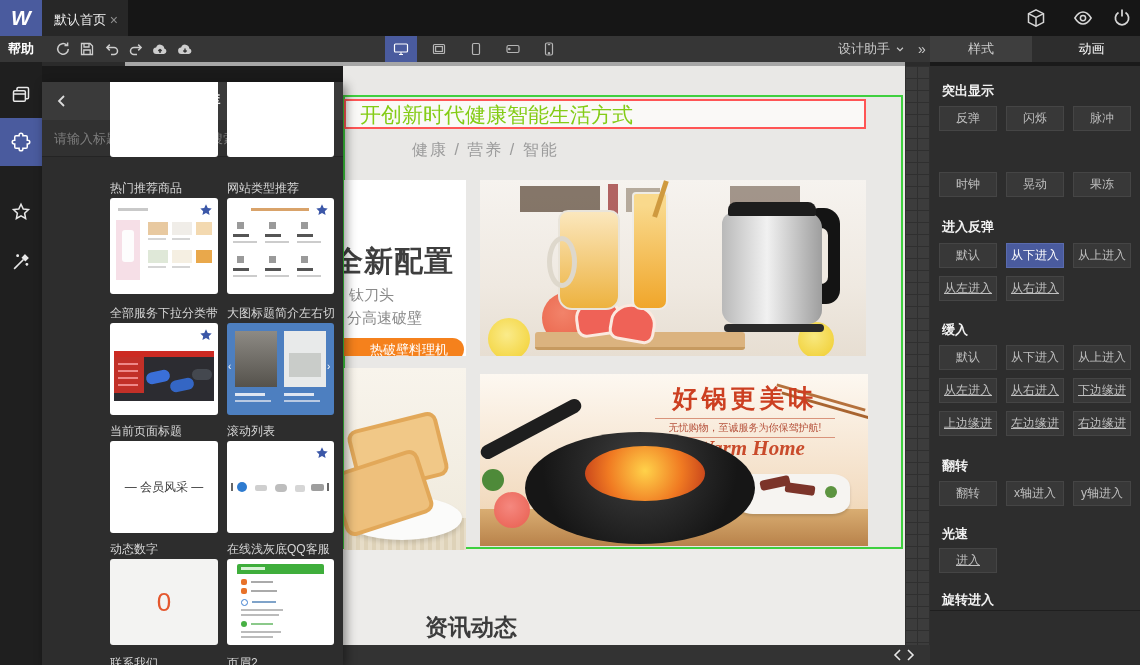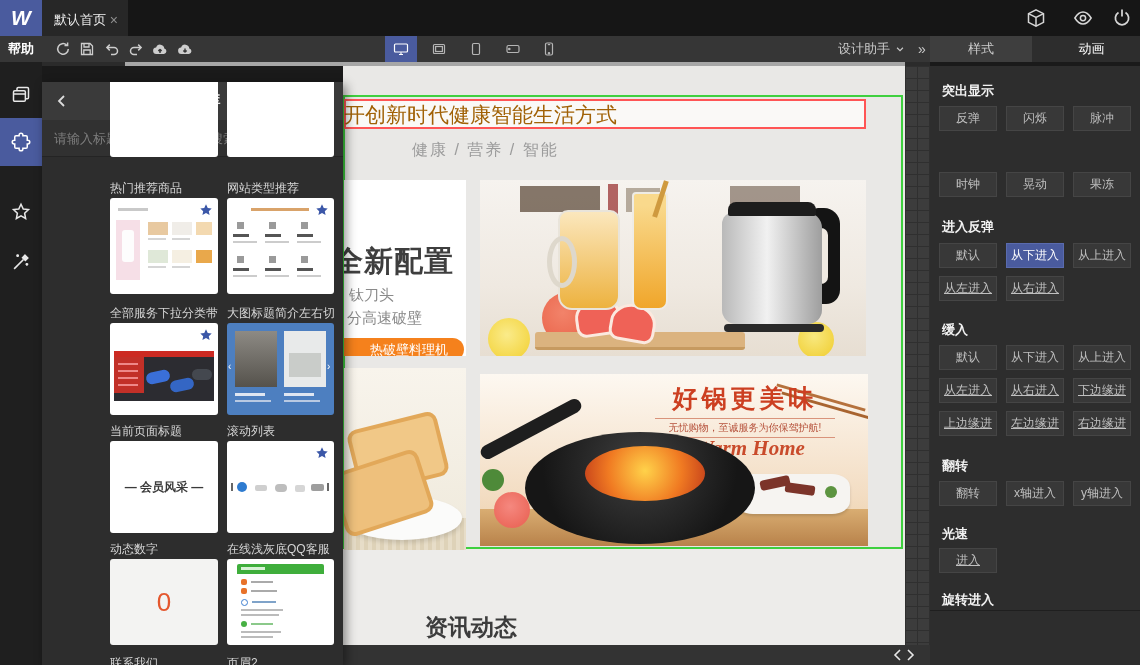--- a/index.html
+++ b/index.html
@@ -32,21 +32,21 @@
   .hsthumb{left:125px;top:62px;width:780px;height:4px;background:#a6a6a6}
   
   .sidebar{left:0;top:62px;width:42px;height:603px;background:#1f1f1f}
   .sbicon{left:11px;width:20px;height:20px;color:#e8e8e8;cursor:pointer}
   .sbsel{left:0;top:118px;width:42px;height:48px;background:#4a5b9e}
   
   .canvas{left:343px;top:66px;width:562px;height:579px;background:#e9e8e6;overflow:hidden}
   .newsband{left:343px;top:549px;width:562px;height:96px;background:#edecea}
   .greenbox{left:343px;top:95px;width:560px;height:454px;border:2px solid #3fd03f}
   .redbox{left:344px;top:99px;width:522px;height:30px;border:2px solid #ff5555;background:#faf9f7}
-  .pgtitle{left:344px;top:101px;font-size:21px;color:#a16207;white-space:nowrap}
+  .pgtitle{left:360px;top:101px;font-size:21px;color:#84cc16;white-space:nowrap}
   .pgsub{left:412px;top:140px;font-size:16px;color:#9b9b9b;letter-spacing:2px}
   .news{left:425px;top:612px;font-size:23px;font-weight:bold;color:#3c3c3c}
   
   .banner{left:344px;top:180px;width:122px;height:176px;background:#ffffff;overflow:hidden}
   .bhead{left:-10px;top:62px;font-size:29px;font-weight:bold;color:#3e3e3e;white-space:nowrap;letter-spacing:1px}
   .bl1{left:5px;top:106px;font-size:15px;color:#8a8a8a;white-space:nowrap}
   .bl2{left:3px;top:129px;font-size:15px;color:#8a8a8a;white-space:nowrap}
   .bbtn{left:-28px;top:158px;width:148px;height:23px;background:#f5811c;border-radius:13px;color:#fff;font-size:13px;
         display:flex;align-items:center;justify-content:flex-end;padding-right:16px;white-space:nowrap}
   
@@ -505,21 +505,21 @@
     <div class="mini" style="left:8px;top:70px;width:30px;height:3px;background:#dfe6f2"></div>
     <div class="mini" style="left:8px;top:77px;width:36px;height:2px;background:#b9c9e2"></div>
     <div class="mini" style="left:57px;top:70px;width:30px;height:3px;background:#dfe6f2"></div>
     <div class="mini" style="left:57px;top:77px;width:36px;height:2px;background:#b9c9e2"></div>
     <div class="mini" style="left:1px;top:38px;color:#fff;font-size:10px">‹</div>
     <div class="mini" style="left:100px;top:38px;color:#fff;font-size:10px">›</div>
   </div>
 
   <div class="abs plabel" style="left:68px;top:341px;width:108px">当前页面标题</div>
   <div class="abs pcard" style="left:68px;top:359px;width:108px;height:92px;display:flex;align-items:center;justify-content:center">
-    <span style="font-size:12px;font-weight:bold;color:#3a3a3a;white-space:nowrap">— 会员风采 —</span>
+    <span style="font-size:12px;font-weight:normal;color:#3a3a3a;white-space:nowrap">— 会员风采 —</span>
   </div>
   <div class="abs plabel" style="left:185px;top:341px;width:107px">滚动列表</div>
   <div class="abs pcard" style="left:185px;top:359px;width:107px;height:92px">
     <span class="cardstar">
         <svg viewBox="0 0 16 16" width="14" height="14">
           <path fill="#3b57a8" d="M8 1.5 10 5.6l4.5.6-3.3 3.1.9 4.4L8 11.5l-4.1 2.2.9-4.4L1.5 6.2 6 5.6z"></path>
         </svg>
       </span>
     <div class="mini" style="left:4px;top:42px;width:2px;height:8px;background:#666"></div>
     <div class="mini" style="left:10px;top:41px;width:10px;height:10px;background:#2e7bd0;border-radius:50%"></div>

